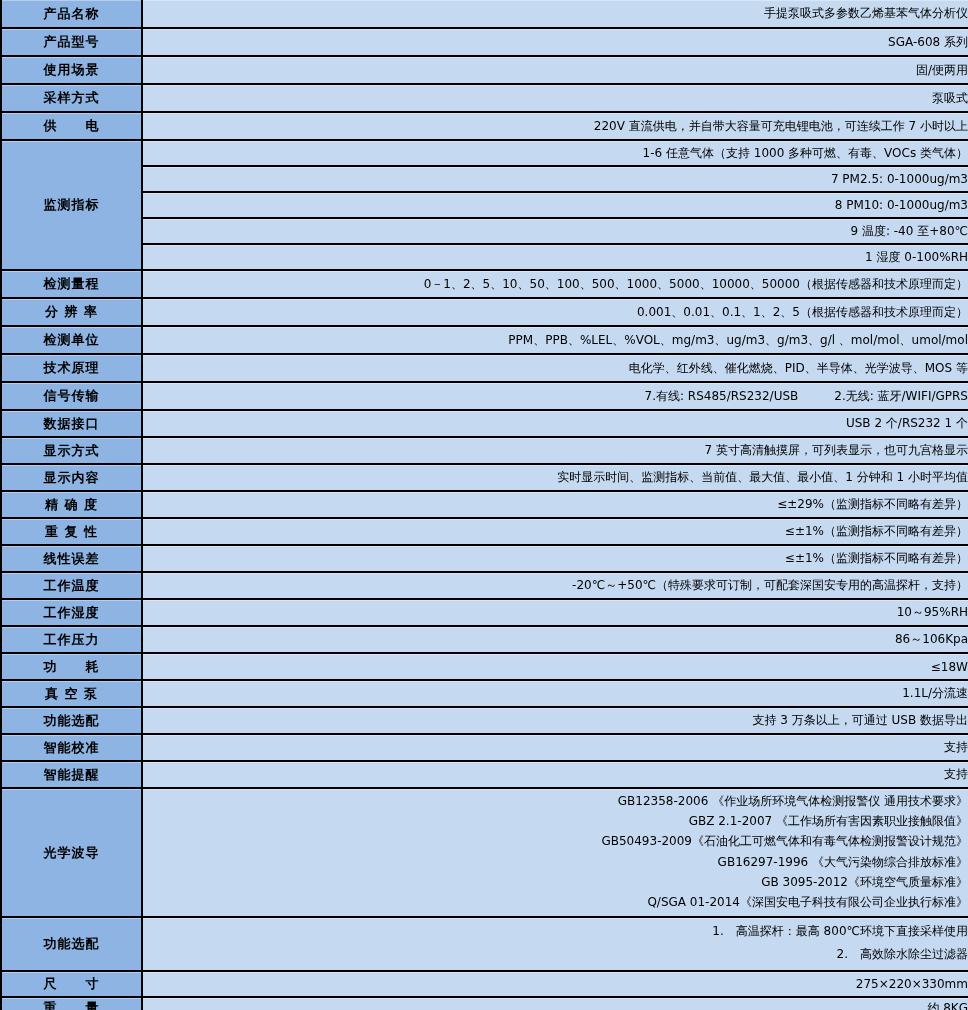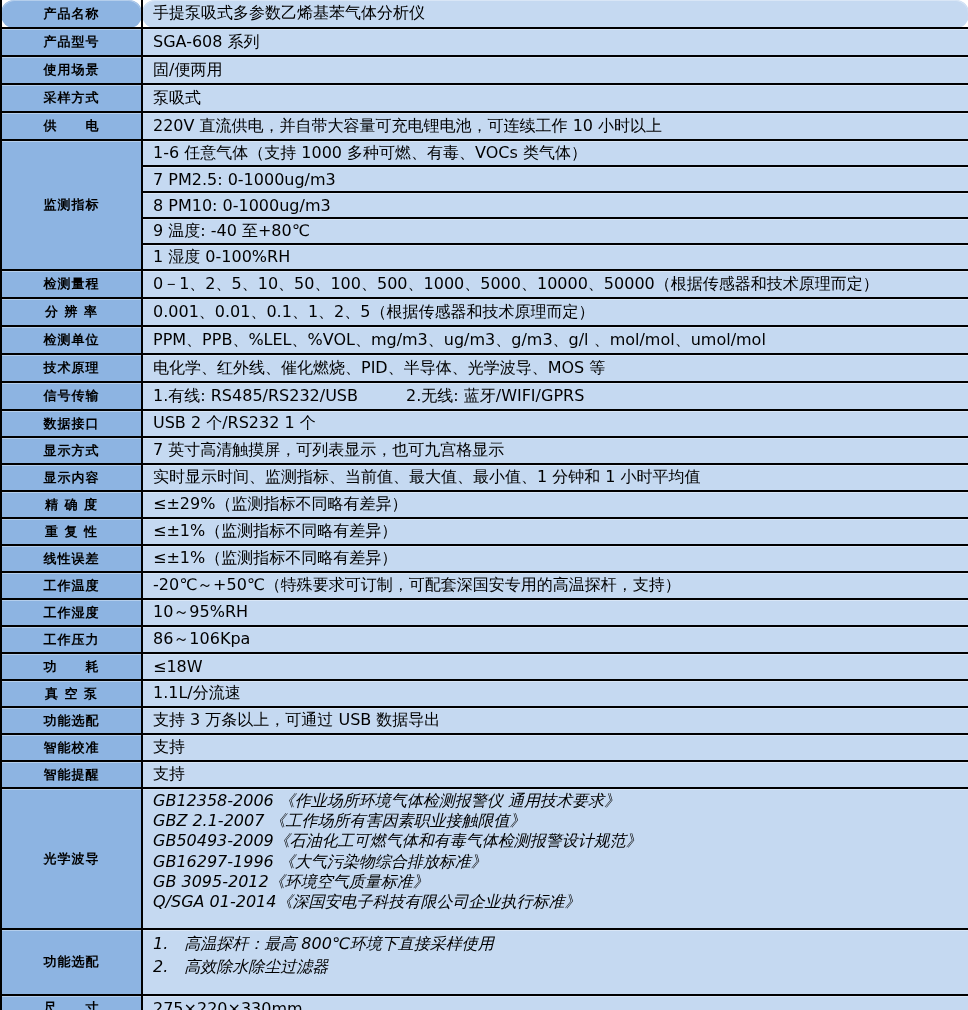--- a/index.html
+++ b/index.html
@@ -22,40 +22,41 @@
   }
   col.c-label{width:141px;}
   col.c-value{width:827px;}
   td{
     border:2px solid var(--grid);
     vertical-align:middle;
     overflow:hidden;
     white-space:nowrap;
     box-shadow:inset 0 1px 0 rgba(255,255,255,0.35);
   }
-  tr:first-child td{border-top:0;border-radius:13px;}
+  tr:first-child td{border-top:0;}
   td.label{
     background:var(--label-bg);
     font-weight:bold;
     text-align:center;
     font-size:13px;
     letter-spacing:1px;
   }
   td.value{
     background:var(--value-bg);
-    font-size:16px;
+    font-size:12px;
     padding-left:10px;
+    text-align:right;
   }
   tr.h28{height:28px;}
   tr.h27{height:27px;}
   tr.h26{height:26px;}
   tr.h125{height:125px;}
   tr.h49{height:49px;margin-left:12px;}
   tr.h22{height:22px;}
-  td.multiline{white-space:normal;padding-top:2px;padding-bottom:16px;font-style:italic;}
+  td.multiline{white-space:normal;padding-top:2px;padding-bottom:4px;}
   td.multiline .ln{line-height:20.2px;}
   td.optlines .ln{line-height:23px;}
 </style>
 </head>
 <body>
 
 <table class="spec">
   <colgroup>
       <col class="c-label">
       <col class="c-value">
@@ -73,21 +74,21 @@
   <tr class="h28">
     <td class="label">使用场景</td>
     <td class="value">固/便两用</td>
   </tr>
   <tr class="h28">
     <td class="label">采样方式</td>
     <td class="value">泵吸式</td>
   </tr>
   <tr class="h28">
     <td class="label">供　　电</td>
-    <td class="value">220V 直流供电，并自带大容量可充电锂电池，可连续工作 10 小时以上</td>
+    <td class="value">220V 直流供电，并自带大容量可充电锂电池，可连续工作 7 小时以上</td>
   </tr>
 
   <tr class="h26">
     <td class="label" rowspan="5">监测指标</td>
     <td class="value">1-6 任意气体（支持 1000 多种可燃、有毒、VOCs 类气体）</td>
   </tr>
   <tr class="h26">
     <td class="value">7 PM2.5: 0-1000ug/m3</td>
   </tr>
   <tr class="h26">
@@ -111,21 +112,21 @@
   <tr class="h28">
     <td class="label">检测单位</td>
     <td class="value">PPM、PPB、%LEL、%VOL、mg/m3、ug/m3、g/m3、g/l 、mol/mol、umol/mol</td>
   </tr>
   <tr class="h28">
     <td class="label">技术原理</td>
     <td class="value">电化学、红外线、催化燃烧、PID、半导体、光学波导、MOS 等</td>
   </tr>
   <tr class="h28">
     <td class="label">信号传输</td>
-    <td class="value">1.有线: RS485/RS232/USB　　　2.无线: 蓝牙/WIFI/GPRS</td>
+    <td class="value">7.有线: RS485/RS232/USB　　　2.无线: 蓝牙/WIFI/GPRS</td>
   </tr>
 
   <tr class="h27">
     <td class="label">数据接口</td>
     <td class="value">USB 2 个/RS232 1 个</td>
   </tr>
   <tr class="h27">
     <td class="label">显示方式</td>
     <td class="value">7 英寸高清触摸屏，可列表显示，也可九宫格显示</td>
   </tr>

